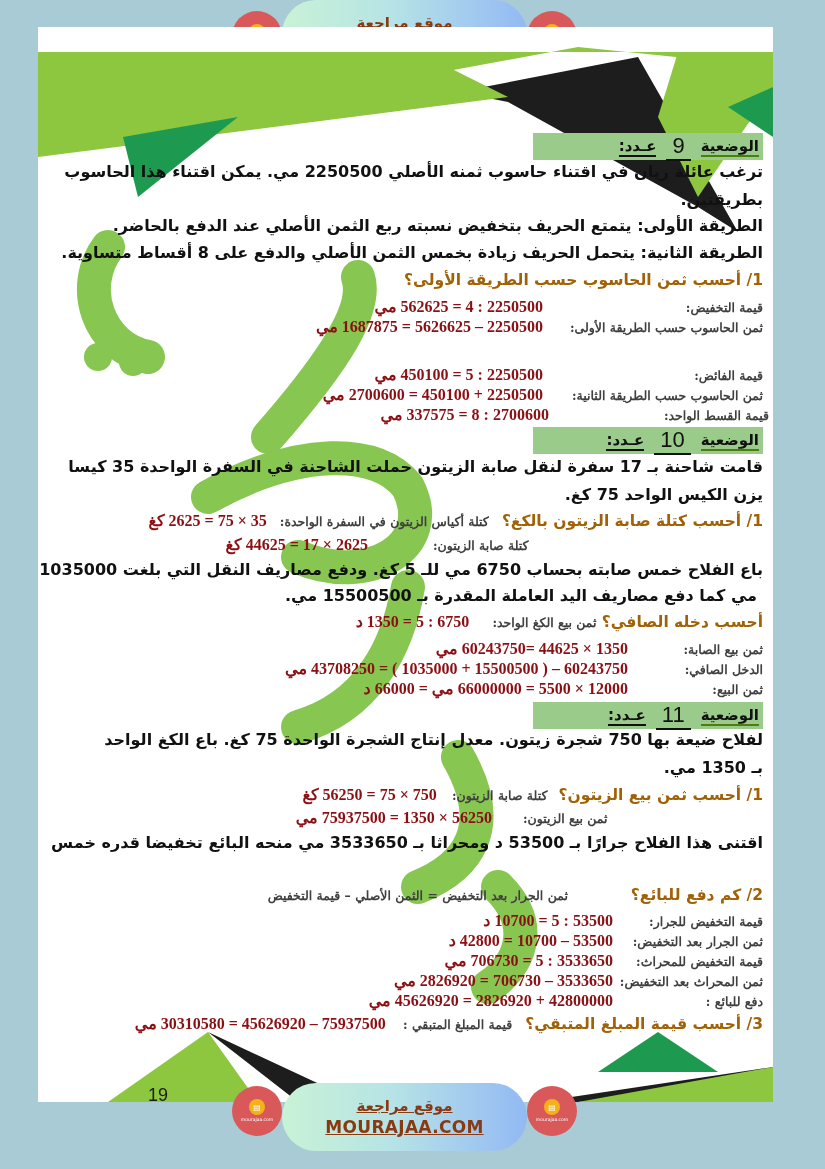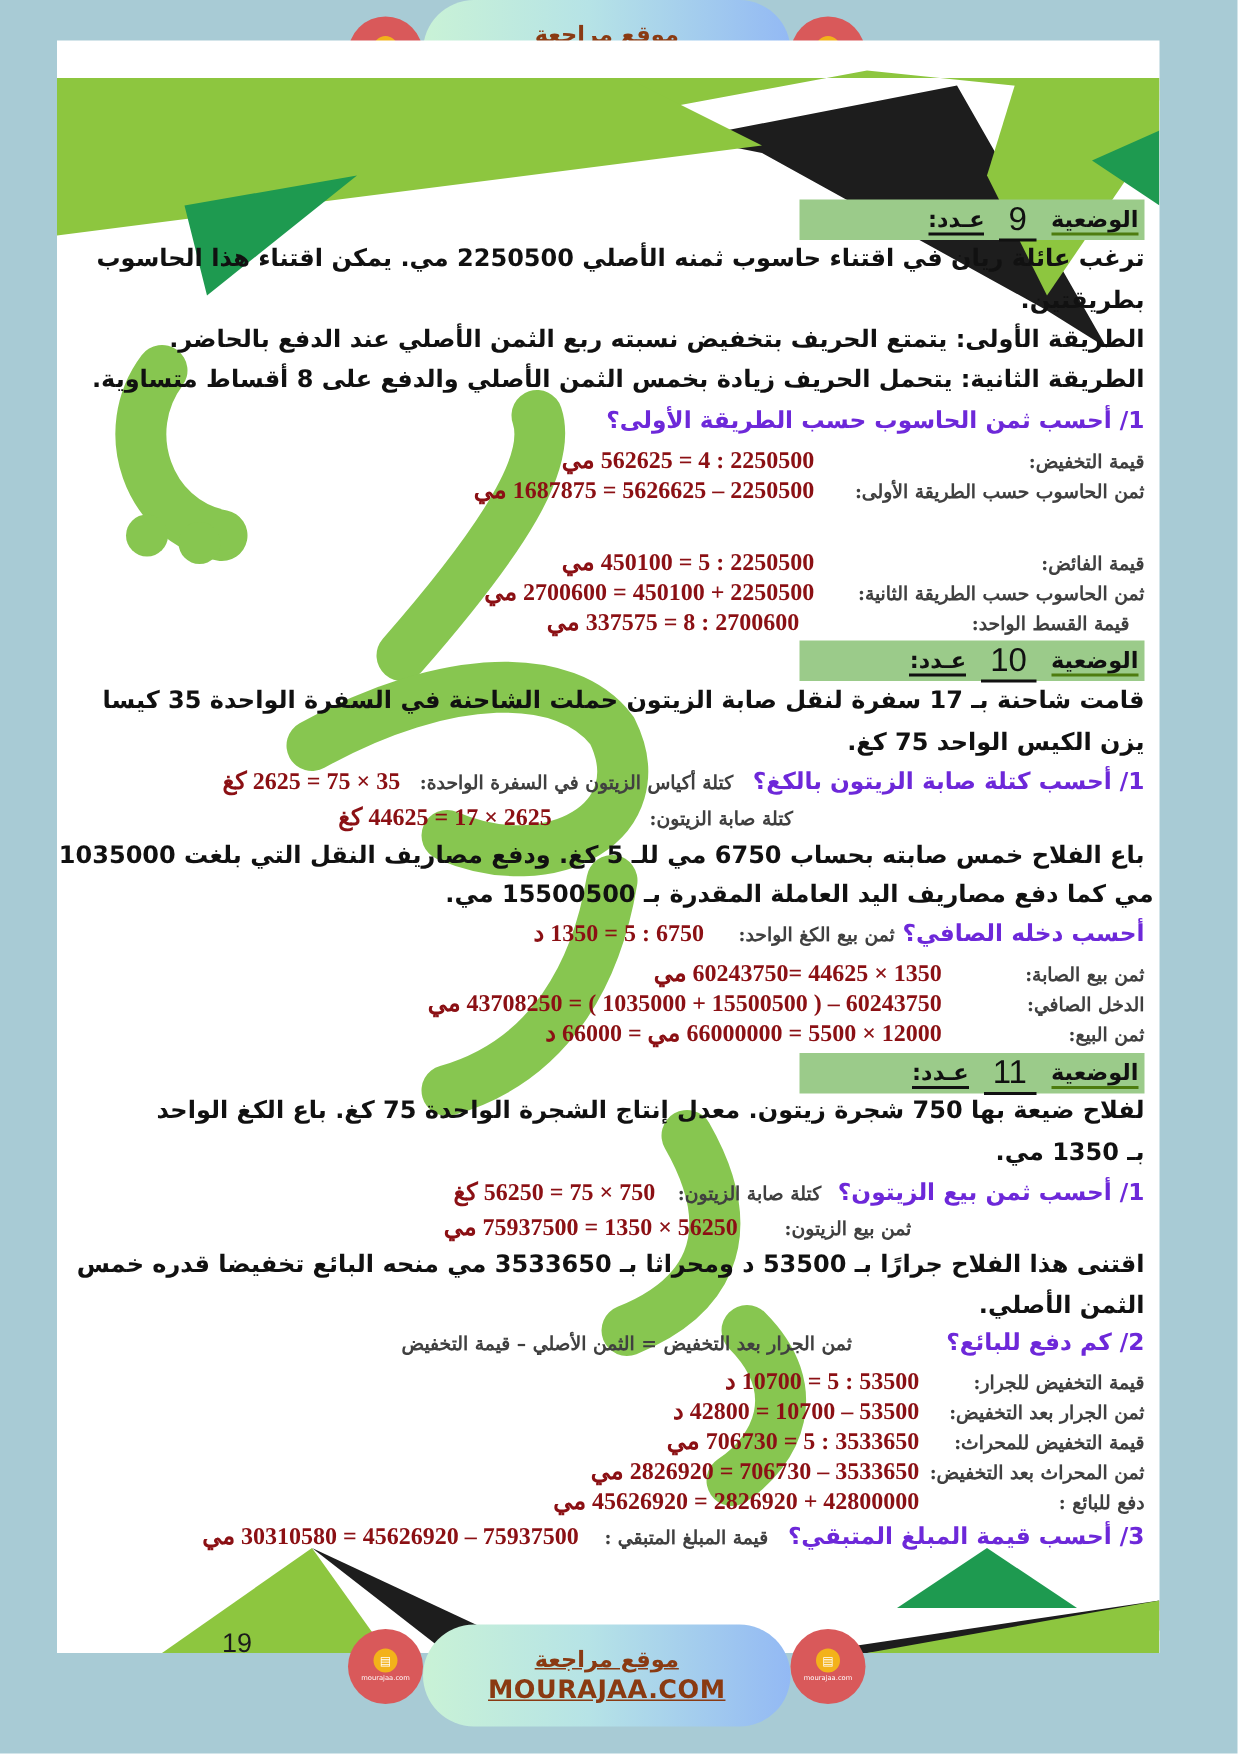--- a/index.html
+++ b/index.html
@@ -12,21 +12,21 @@
   .page {
     position: absolute; left: 38px; top: 27px; width: 735px; height: 1075px;
     background: #ffffff; overflow: hidden;
   }
   .deco { position: absolute; left: 0; top: 0; width: 735px; height: 1075px; pointer-events: none; }
   .watermark { position: absolute; left: 0; top: 0; width: 735px; height: 1075px; pointer-events: none; opacity: 0.92; }
 
   .content { position: absolute; left: 0; top: 0; width: 735px; height: 1075px; direction: rtl; }
 
   .line { position: absolute; right: 0; left: 0; direction: rtl; white-space: nowrap; }
-  .q { font-weight: bold; font-size: 15.5px; color: #6d28d9; }
+  .q { font-weight: bold; font-size: 15.5px; color: #a16207; }
   .para { font-weight: bold; font-size: 16px; color: #111; letter-spacing: 0.1px; }
   .lbl { font-family: "DejaVu Serif", serif; color: #404040; font-size: 12.5px; font-weight: bold; }
   .calc-sm { font-family: "Liberation Serif", serif; color: #8b1014; font-size: 16px; font-weight: bold; }
 
   .sec-head {
     position: absolute; right: 10px; width: 230px; height: 27px;
     background: #9bcb8a; display: flex; align-items: center; justify-content: flex-start;
     padding-right: 4px; direction: rtl;
   }
   .sec-head .sec-word { font-weight: bold; font-size: 15px; color: #111; border-bottom: 2px solid #4d7c0f; }
@@ -119,21 +119,21 @@
       <span class="calc-sm">2250500 – 5626625 = 1687875 مي</span>
     </div>
     <div class="line" style="top:338px;right:10px;">
       <span class="lbl" style="display:inline-block;width:215px;">قيمة الفائض:</span>
       <span class="calc-sm">2250500 : 5 = 450100 مي</span>
     </div>
     <div class="line" style="top:358px;right:10px;">
       <span class="lbl" style="display:inline-block;width:215px;">ثمن الحاسوب حسب الطريقة الثانية:</span>
       <span class="calc-sm">2250500 + 450100 = 2700600 مي</span>
     </div>
-    <div class="line" style="top:378px;right:20px;">
+    <div class="line" style="top:378px;right:4px;">
       <span class="lbl" style="display:inline-block;width:215px;">قيمة القسط الواحد:</span>
       <span class="calc-sm">2700600 : 8 = 337575 مي</span>
     </div>
 
     <div class="sec-head" style="top:400px;">
       <span class="sec-word">الوضعية</span>
       <span class="sec-num">10</span>
       <span class="sec-tail">عـدد:</span>
     </div>
     <div class="line para" style="top:430px;right:10px;">قامت شاحنة بـ 17 سفرة لنقل صابة الزيتون حملت الشاحنة في السفرة الواحدة 35 كيسا</div>
@@ -141,21 +141,21 @@
     <div class="line" style="top:484px;right:10px;">
       <span class="q">1/ أحسب كتلة صابة الزيتون بالكغ؟</span>
       <span class="lbl" style="margin-right:8px;">كتلة أكياس الزيتون في السفرة الواحدة:</span>
       <span class="calc-sm" style="margin-right:8px;">35 × 75 = 2625 كغ</span>
     </div>
     <div class="line" style="top:508px;right:10px;">
       <span class="lbl" style="display:inline-block;width:330px;text-align:left;">كتلة صابة الزيتون:</span>
       <span class="calc-sm" style="margin-right:60px;">2625 × 17 = 44625 كغ</span>
     </div>
     <div class="line para" style="top:533px;right:10px;">باع الفلاح خمس صابته بحساب 6750 مي للـ 5 كغ. ودفع مصاريف النقل التي بلغت 1035000</div>
-    <div class="line para" style="top:559px;right:4px;">مي كما دفع مصاريف اليد العاملة المقدرة بـ 15500500 مي.</div>
+    <div class="line para" style="top:559px;right:16px;">مي كما دفع مصاريف اليد العاملة المقدرة بـ 15500500 مي.</div>
     <div class="line" style="top:585px;right:10px;">
       <span class="q">أحسب دخله الصافي؟</span>
       <span class="lbl">ثمن بيع الكغ الواحد:</span>
       <span class="calc-sm" style="margin-right:18px;">6750 : 5 = 1350 د</span>
     </div>
     <div class="line" style="top:612px;right:10px;">
       <span class="lbl" style="display:inline-block;width:130px;">ثمن بيع الصابة:</span>
       <span class="calc-sm">1350 × 44625 =60243750 مي</span>
     </div>
     <div class="line" style="top:632px;right:10px;">
@@ -177,21 +177,20 @@
     <div class="line" style="top:758px;right:10px;padding-left:34px;">
       <span class="q">1/ أحسب ثمن بيع الزيتون؟</span>
       <span class="lbl" style="margin-right:6px;">كتلة صابة الزيتون:</span>
       <span class="calc-sm" style="margin-right:10px;">750 × 75 = 56250 كغ</span>
     </div>
     <div class="line" style="top:781px;right:10px;">
       <span class="lbl" style="display:inline-block;width:240px;text-align:left;">ثمن بيع الزيتون:</span>
       <span class="calc-sm" style="margin-right:26px;">56250 × 1350 = 75937500 مي</span>
     </div>
     <div class="line para" style="top:806px;right:10px;">اقتنى هذا الفلاح جرارًا بـ 53500 د ومحراثا بـ 3533650 مي منحه البائع تخفيضا قدره خمس</div>
-    <div class="line para" style="top:833px;right:10px;">الثمن الأصلي.</div>
     <div class="line" style="top:858px;right:10px;">
       <span class="q" style="display:inline-block;width:160px;">2/ كم دفع للبائع؟</span>
       <span class="lbl" style="margin-right:30px;">ثمن الجرار بعد التخفيض = الثمن الأصلي – قيمة التخفيض</span>
     </div>
     <div class="line" style="top:884px;right:10px;">
       <span class="lbl" style="display:inline-block;width:145px;">قيمة التخفيض للجرار:</span>
       <span class="calc-sm">53500 : 5 = 10700 د</span>
     </div>
     <div class="line" style="top:904px;right:10px;">
       <span class="lbl" style="display:inline-block;width:145px;">ثمن الجرار بعد التخفيض:</span>

